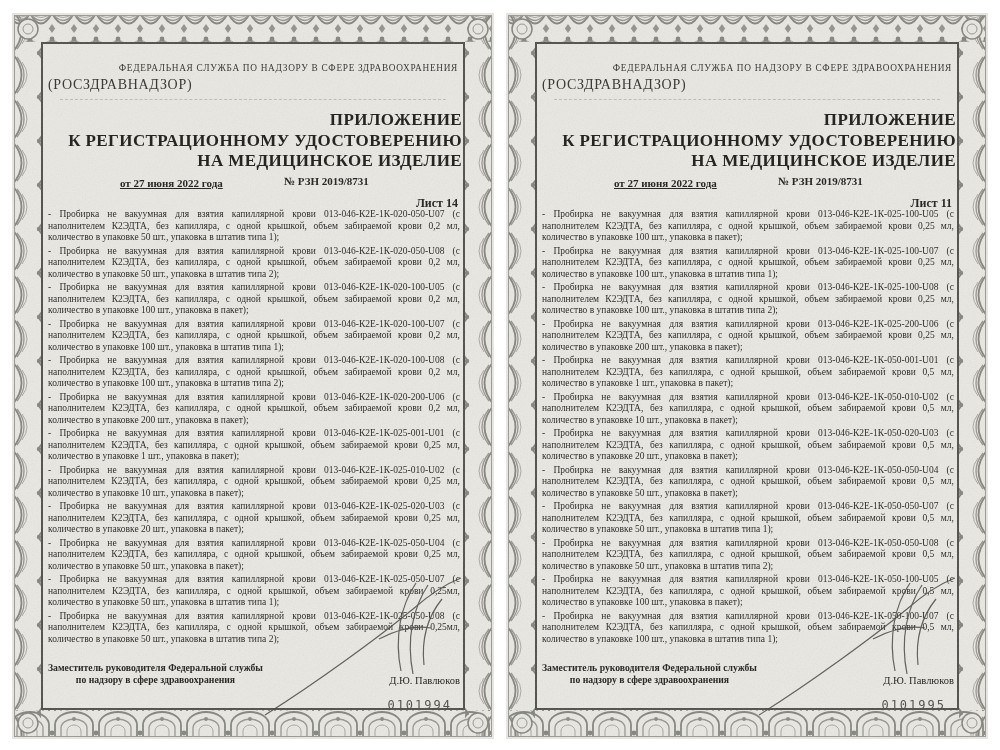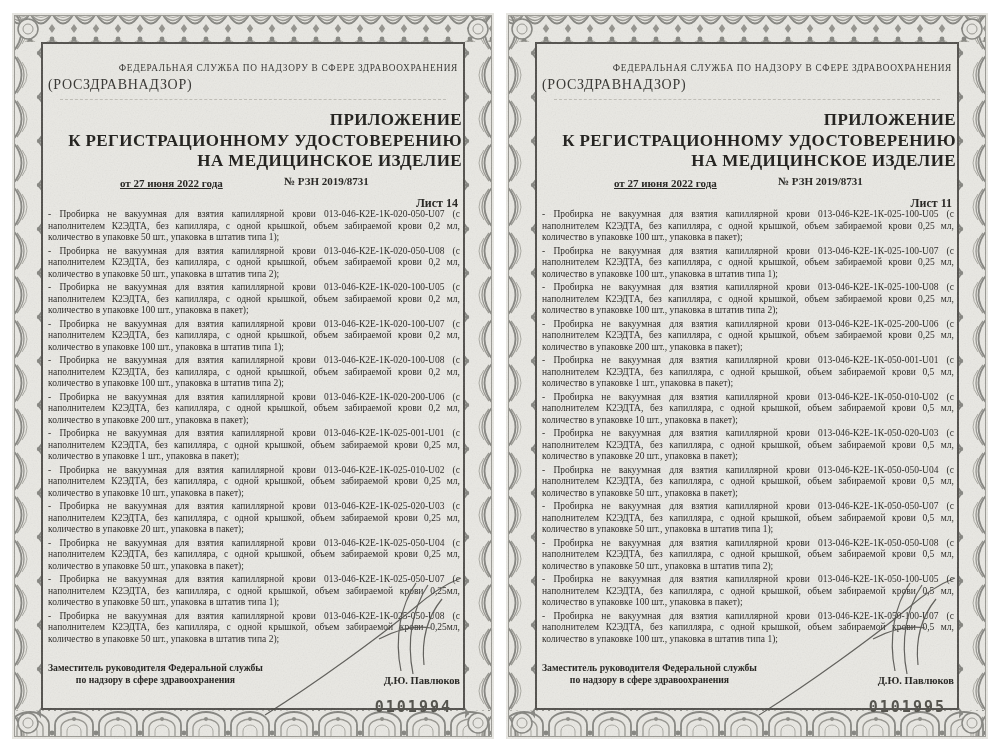--- a/index.html
+++ b/index.html
@@ -17,23 +17,23 @@
   .sep{position:absolute;top:90px;left:52px;right:52px;border-top:1px dashed #b2b0a9;opacity:.75;}
   .title{position:absolute;top:101px;left:36px;right:36px;text-align:right;}
   .title-line{font-weight:bold;font-size:17px;line-height:20.5px;letter-spacing:0.4px;color:#262522;}
   .date-text{position:absolute;top:168px;left:112px;font-weight:bold;font-size:11px;color:#2a2926;text-decoration:underline;}
   .number-text{position:absolute;top:166px;left:276px;font-weight:bold;font-size:11px;color:#2a2926;}
   .sheet-label{position:absolute;top:187px;right:40px;font-weight:bold;font-size:12px;color:#2a2926;}
   .items{position:absolute;top:200px;left:40px;width:412px;height:452px;overflow:hidden;}
   .item{font-size:9.5px;line-height:11.5px;text-align:justify;margin:0 0 2px 0;color:#312f2c;}
   .footer-title{position:absolute;top:653px;left:40px;font-weight:bold;font-size:9.7px;
                 line-height:12px;color:#2a2926;text-align:center;}
-  .signer-name{position:absolute;top:666px;right:38px;font-weight:bold;font-size:10.5px;color:#2a2926;margin-left:15px;}
+  .signer-name{position:absolute;top:666px;right:38px;font-weight:normal;font-size:10.5px;color:#2a2926;margin-left:15px;}
   .serial{position:absolute;top:689px;right:46px;font-family:"DejaVu Sans Mono", monospace;
-          font-size:15px;font-weight:bold;letter-spacing:2px;color:#56554f;padding-left:15px;}
+          font-size:12px;font-weight:normal;letter-spacing:2px;color:#56554f;padding-left:15px;}
   .signature{position:absolute;left:253px;top:566px;width:215px;height:145px;}
   .hidden-defs{position:absolute;width:0;height:0;overflow:hidden;}
 </style>
 </head>
 <body>
 
 <svg class="hidden-defs" aria-hidden="true">
   <defs>
     <filter id="grainF" x="0%" y="0%" width="100%" height="100%">
       <feTurbulence type="fractalNoise" baseFrequency="0.75" numOctaves="2" stitchTiles="stitch"></feTurbulence>

